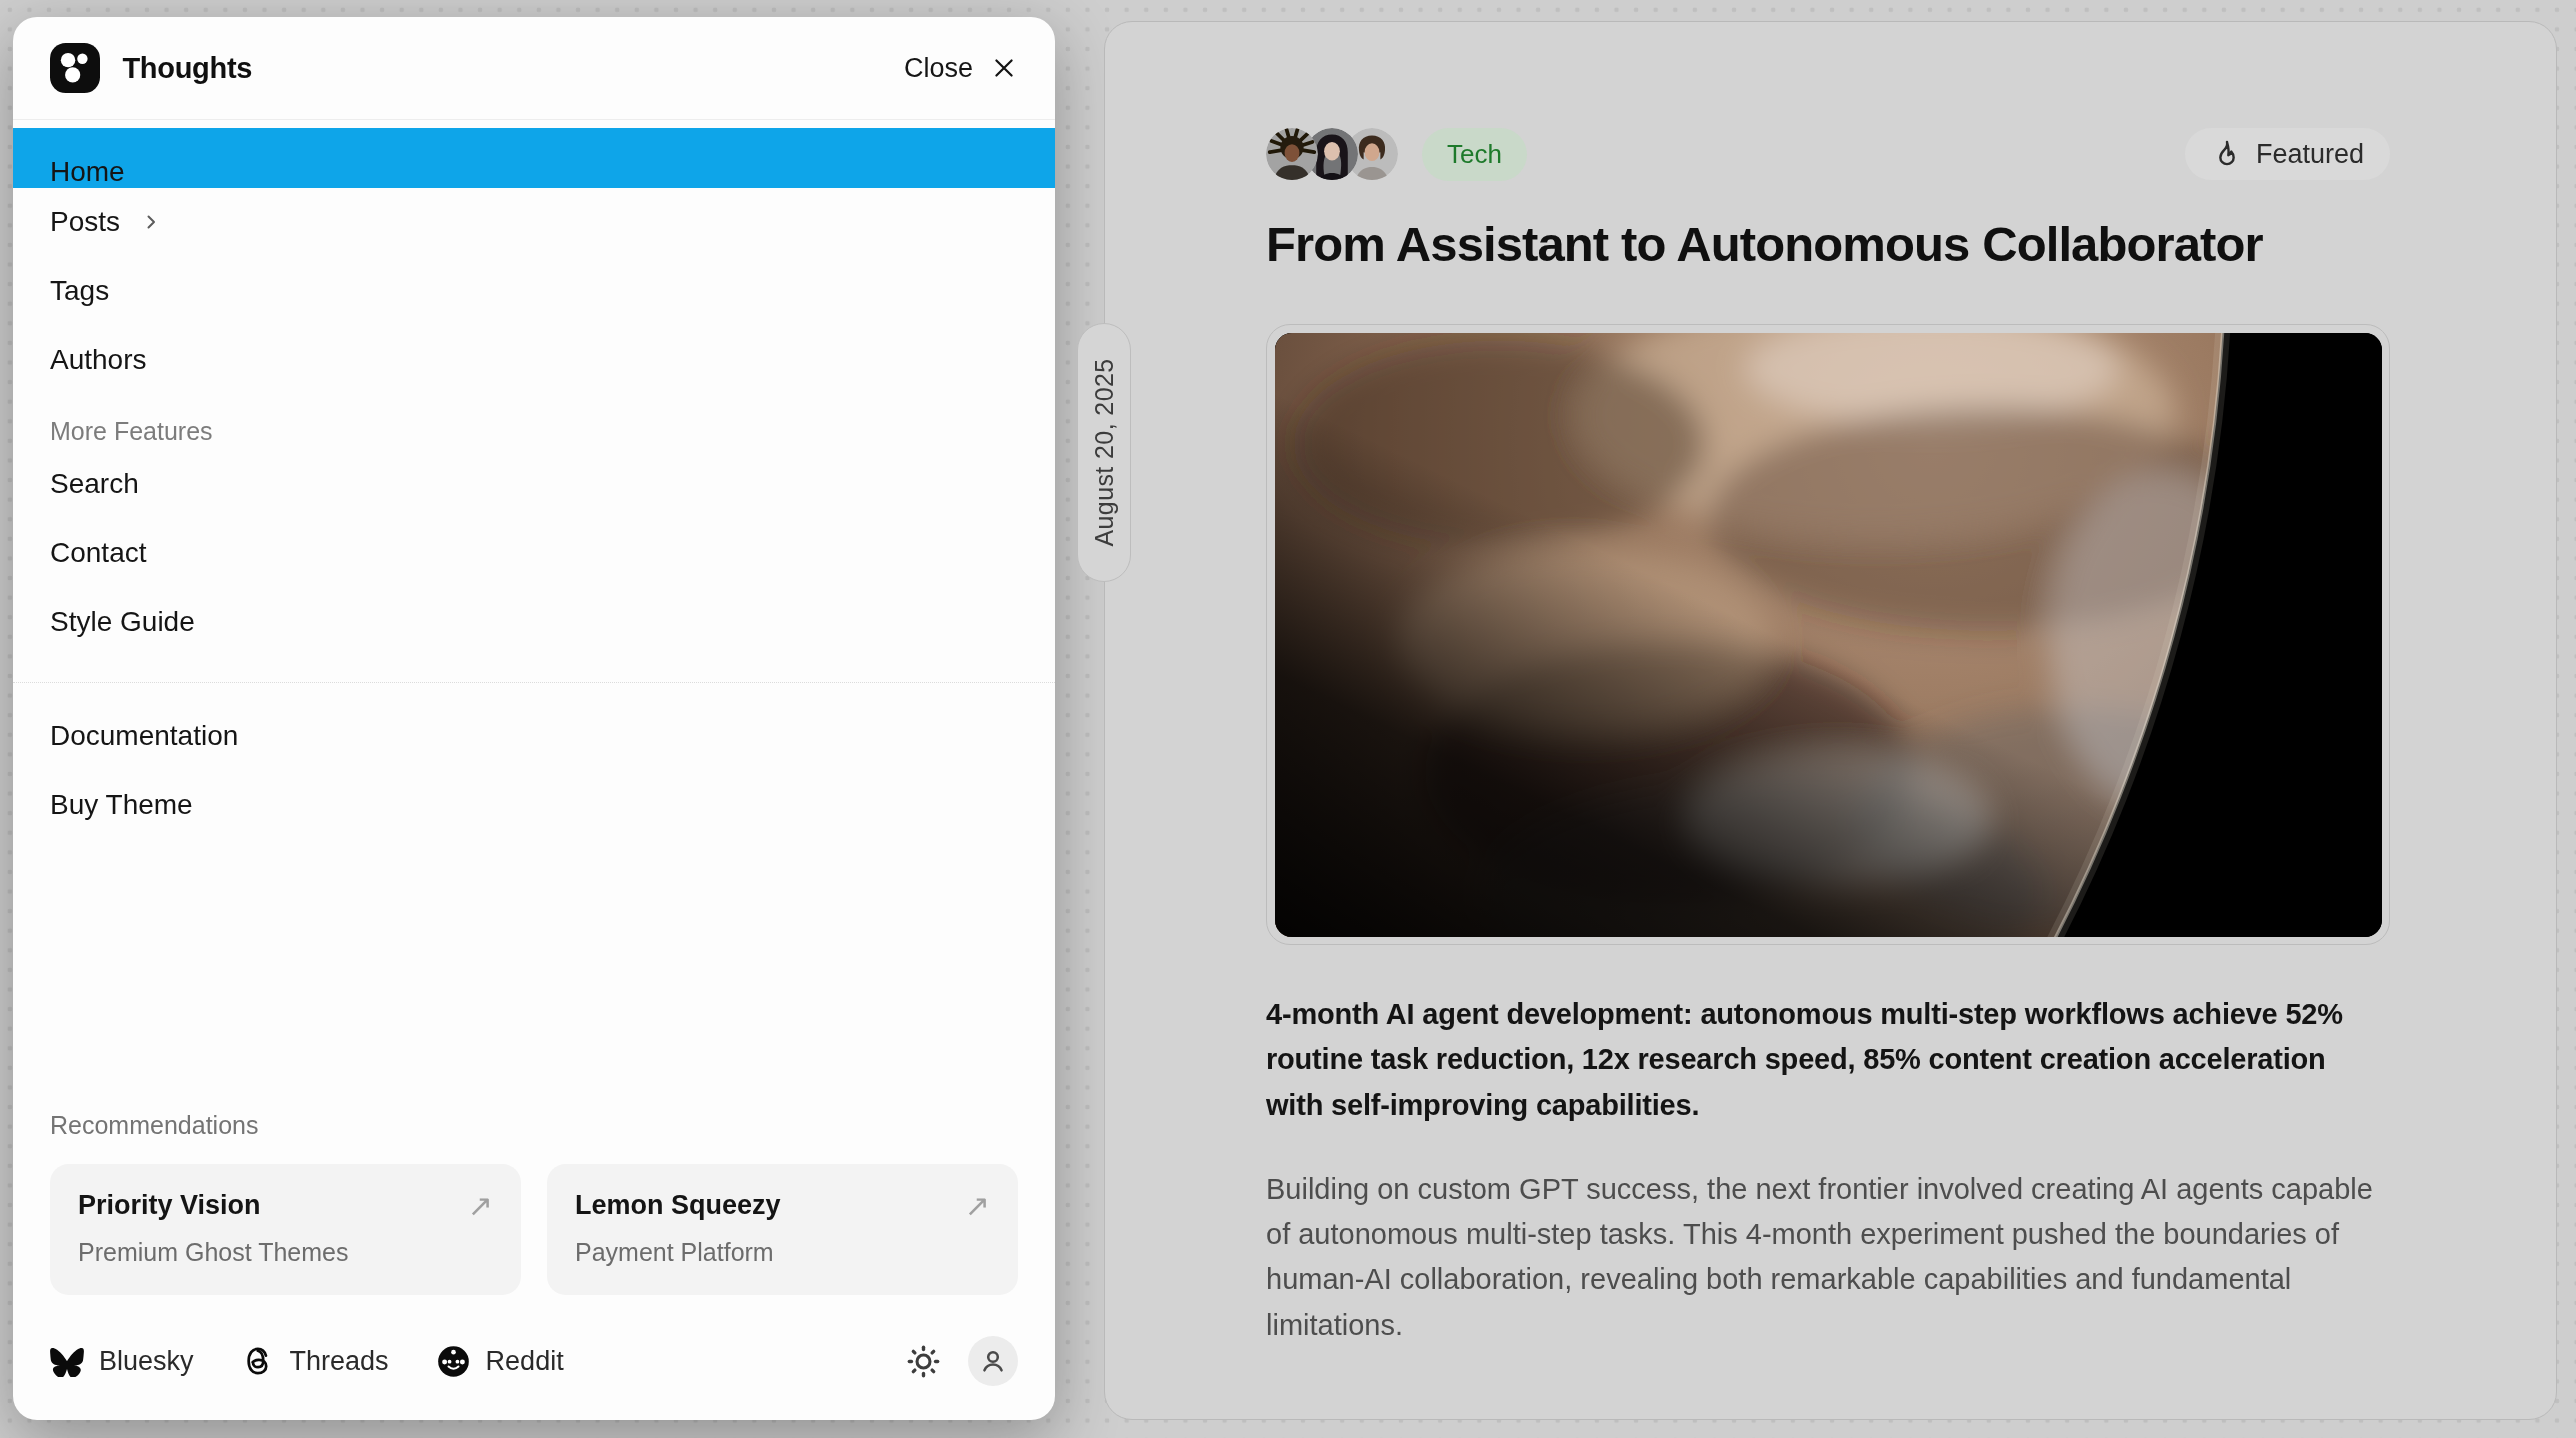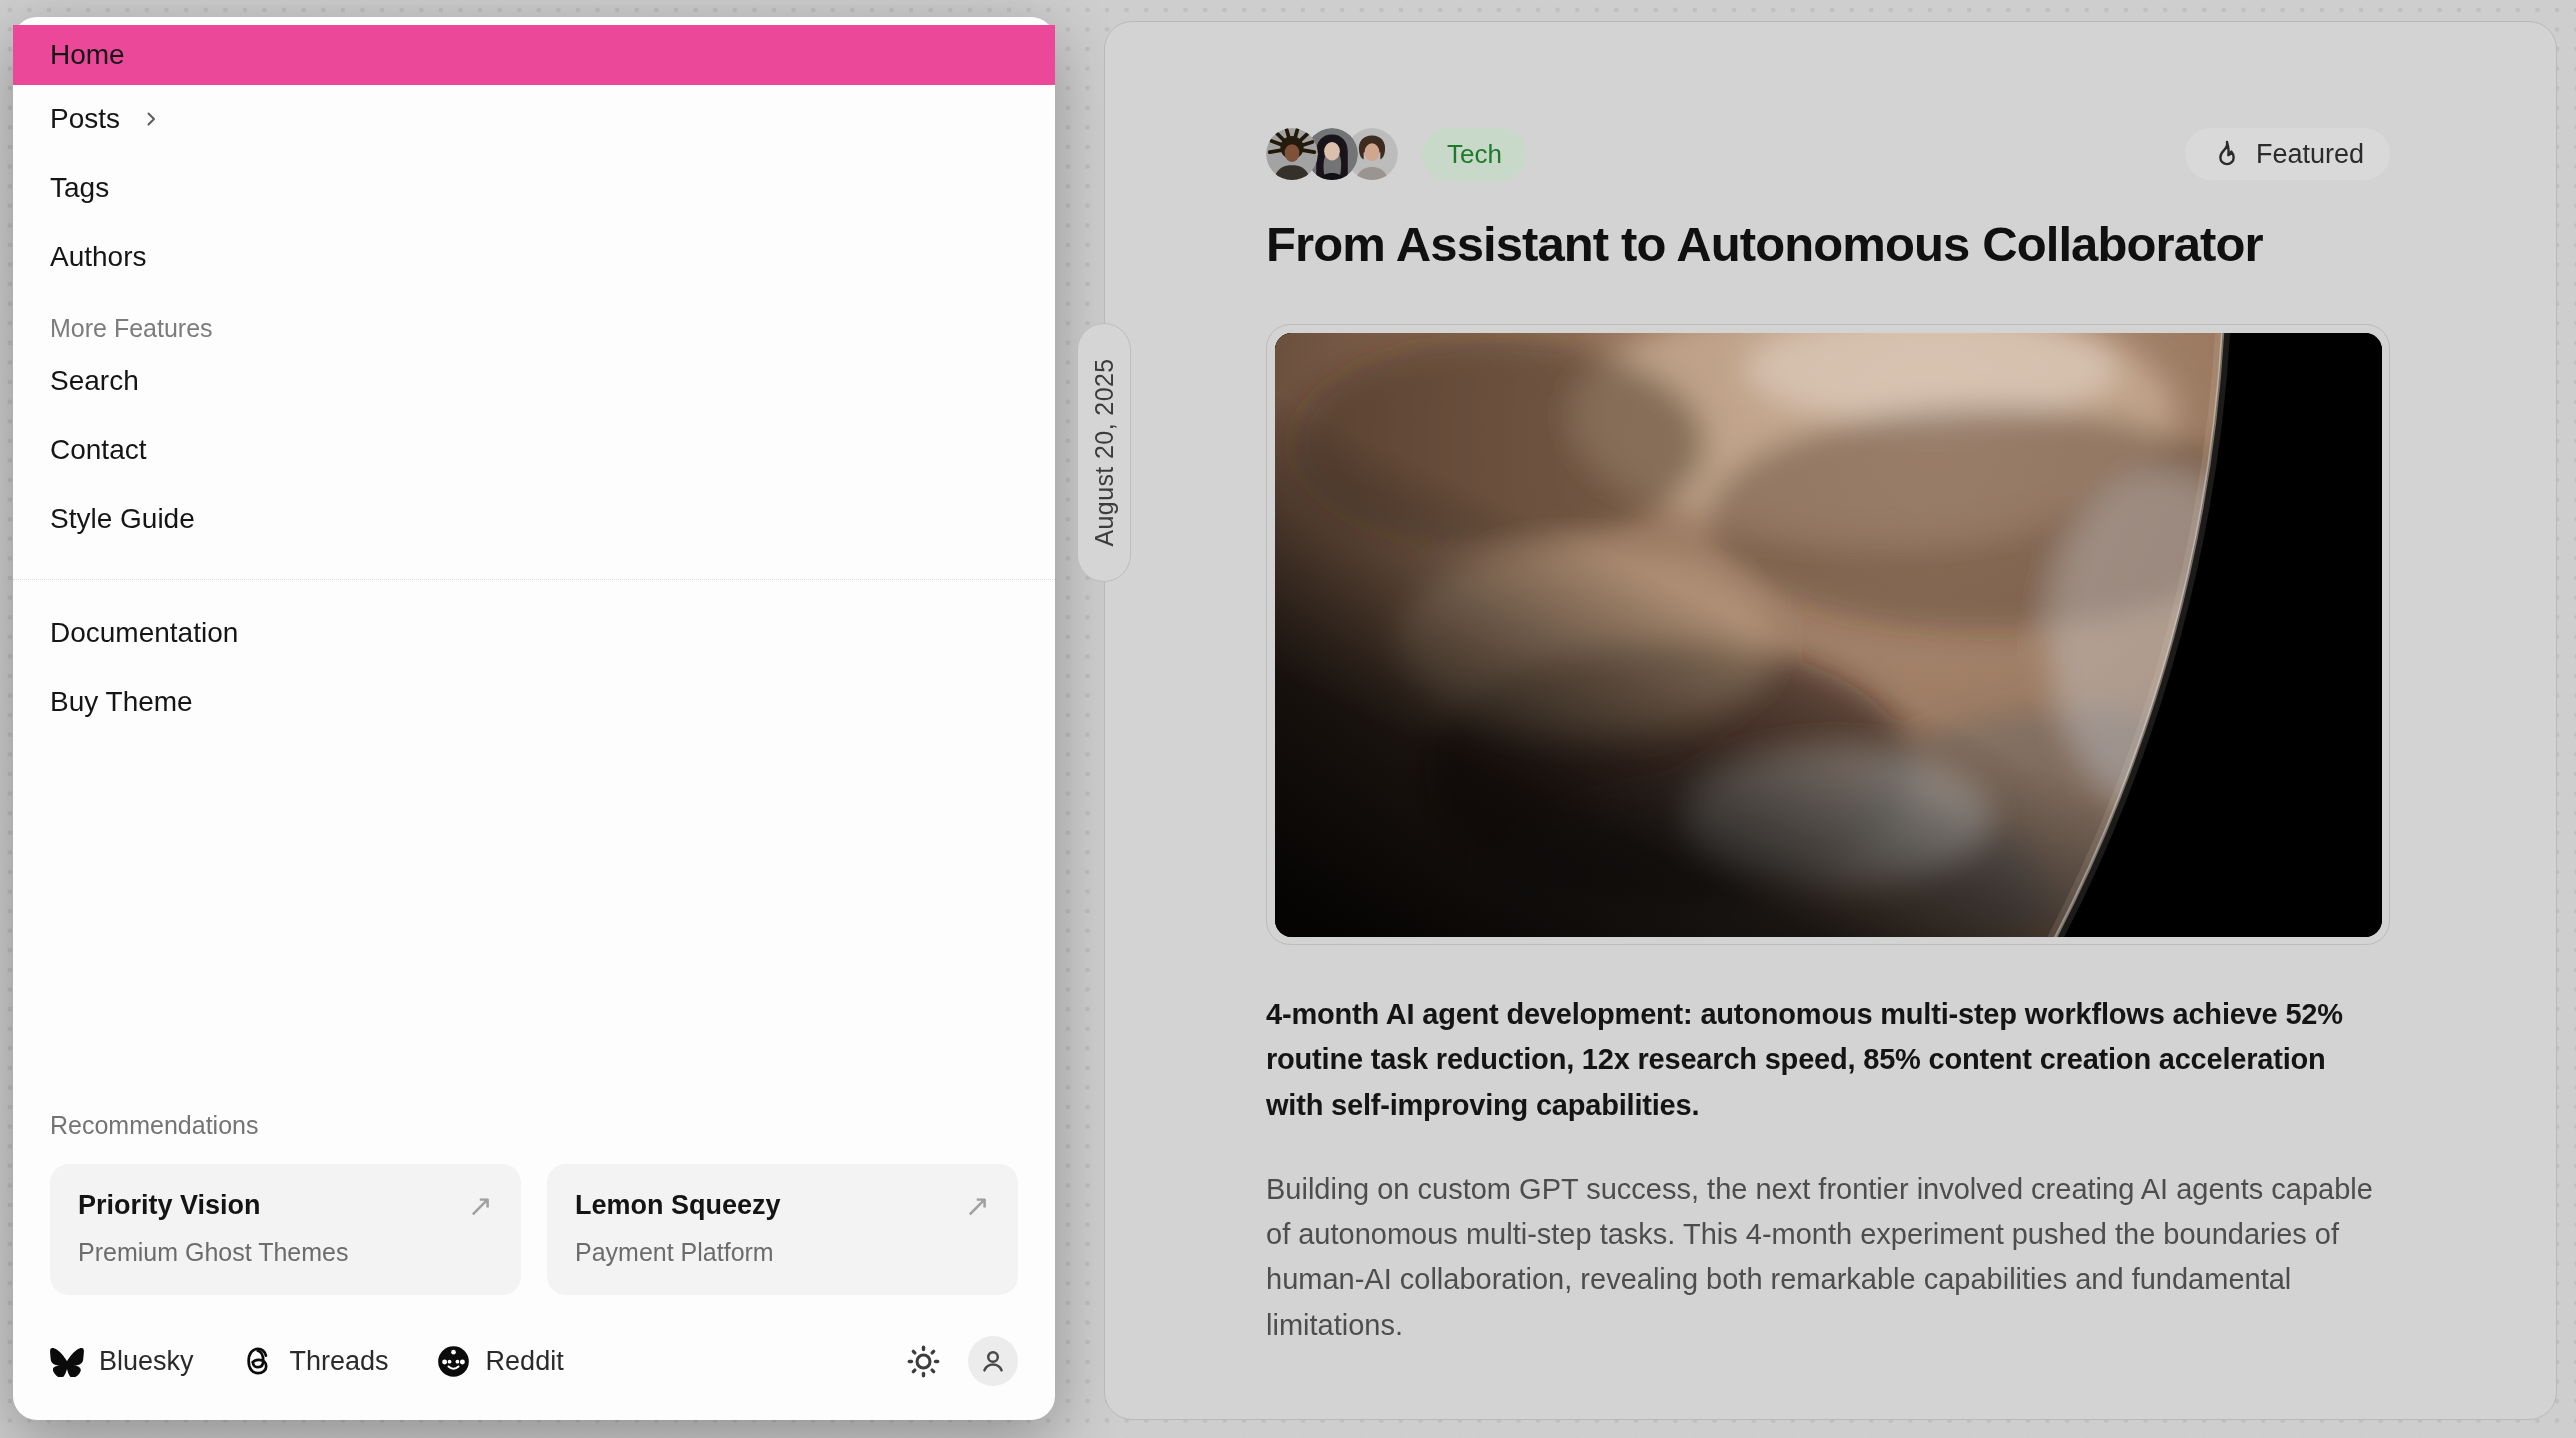--- a/index.html
+++ b/index.html
@@ -28,21 +28,21 @@
   .close-btn {
     margin-left:auto; display:flex; align-items:center; gap:17px;
     background:none; border:none; padding:0; cursor:pointer;
     font-family:inherit; font-size:27px; color:#161616;
   }
   .nav { padding-top:7.5px; }
   .nav-item {
     height:69px; display:flex; align-items:center; padding:0 37px;
     font-size:28px; color:#151515; cursor:pointer;
   }
-  .nav-item.active { background:#ec4899; height:60px; }
+  .nav-item.active { background:#0ea5e9; height:60px;align-items:flex-end; }
   .chev { margin-left:18.6px; display:flex; }
   .section-label { padding:0 37px; margin-top:22px; margin-bottom:3.7px; font-size:25px; color:#7c7c7c; }
   .divider { border:none; border-top:1.9px dotted #dcdcdc; margin:26px 0 18.6px; }
   .spacer { flex:1; }
 
   .rec-label { padding:0 37px; font-size:25px; color:#747474; margin-bottom:24px; }
   .rec-row { display:flex; gap:26px; padding:0 37px; }
   .rec-card { flex:1; background:#f3f3f3; border-radius:18.6px; padding:26px 28px 28px; cursor:pointer; }
   .rec-head { display:flex; justify-content:space-between; align-items:flex-end; }
   .rec-name { font-size:27px; font-weight:600; color:#141414; }
@@ -98,20 +98,35 @@
   .excerpt {
     margin:47px 0 0; width:1118px; font-size:29px; font-weight:700; color:#141414;
     line-height:1.56; letter-spacing:-0.2px;
   }
   .body-text { margin:39px 0 0; width:1118px; font-size:29px; color:#4d4d4d; line-height:1.56; }
 </style>
 </head>
 <body>
 
 <aside class="sidebar">
+  <header class="sb-header">
+    <svg class="logo" viewBox="0 0 54 54">
+      <rect x="0" y="0" width="54" height="54" rx="17" fill="#0d0d0d"></rect>
+      <circle cx="19.5" cy="18.5" r="7.8" fill="#fff"></circle>
+      <circle cx="35" cy="17" r="5.6" fill="#fff"></circle>
+      <circle cx="24.5" cy="34.5" r="8.2" fill="#fff"></circle>
+    </svg>
+    <div class="sb-title">Thoughts</div>
+    <button class="close-btn">
+      <span>Close</span>
+      <svg width="28" height="28" viewBox="0 0 24 24">
+        <path d="M5.5 5.5 18.5 18.5 M18.5 5.5 5.5 18.5" stroke="#141414" stroke-width="1.9" fill="none" stroke-linecap="round"></path>
+      </svg>
+    </button>
+  </header>
 
   <nav class="nav">
     <div class="nav-item active">
       <span>Home</span>
     </div>
     <div class="nav-item">
       <span>Posts</span>
       <span class="chev">
         <svg width="24" height="24" viewBox="0 0 24 24">
             <path d="M9.5 6.5 15 12l-5.5 5.5" stroke="#5c5c5c" stroke-width="2" fill="none" stroke-linecap="round" stroke-linejoin="round"></path>

